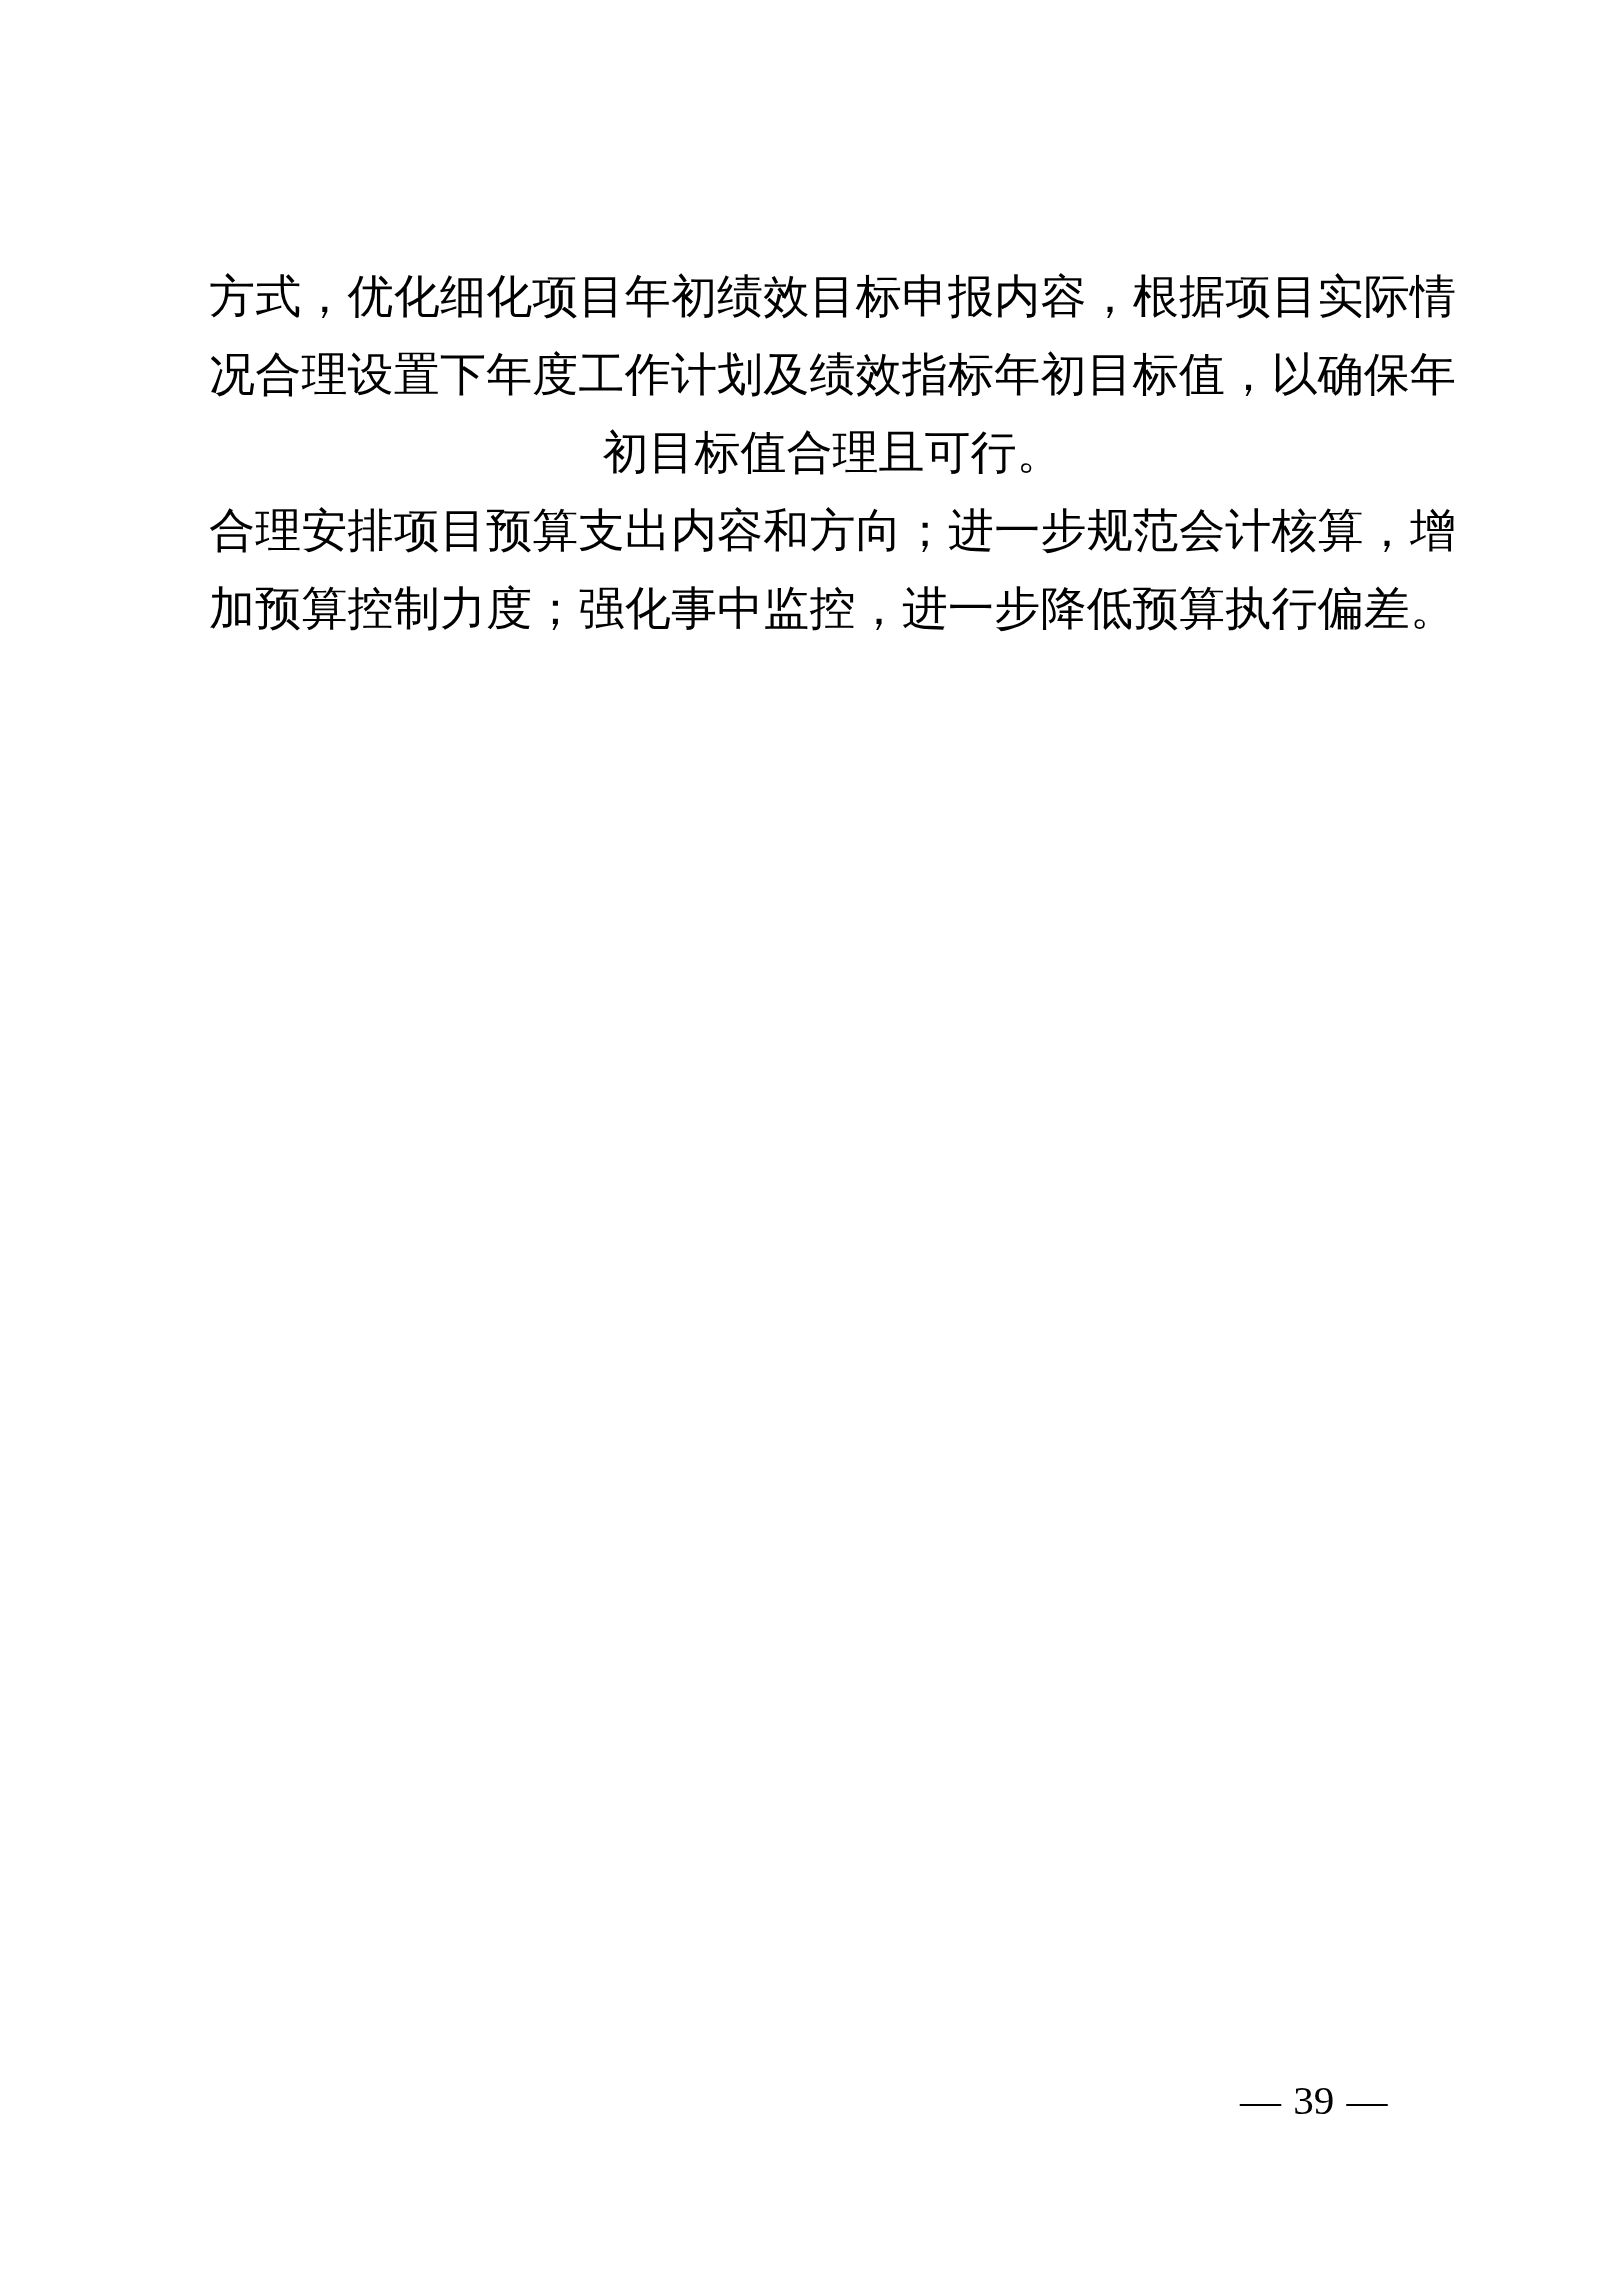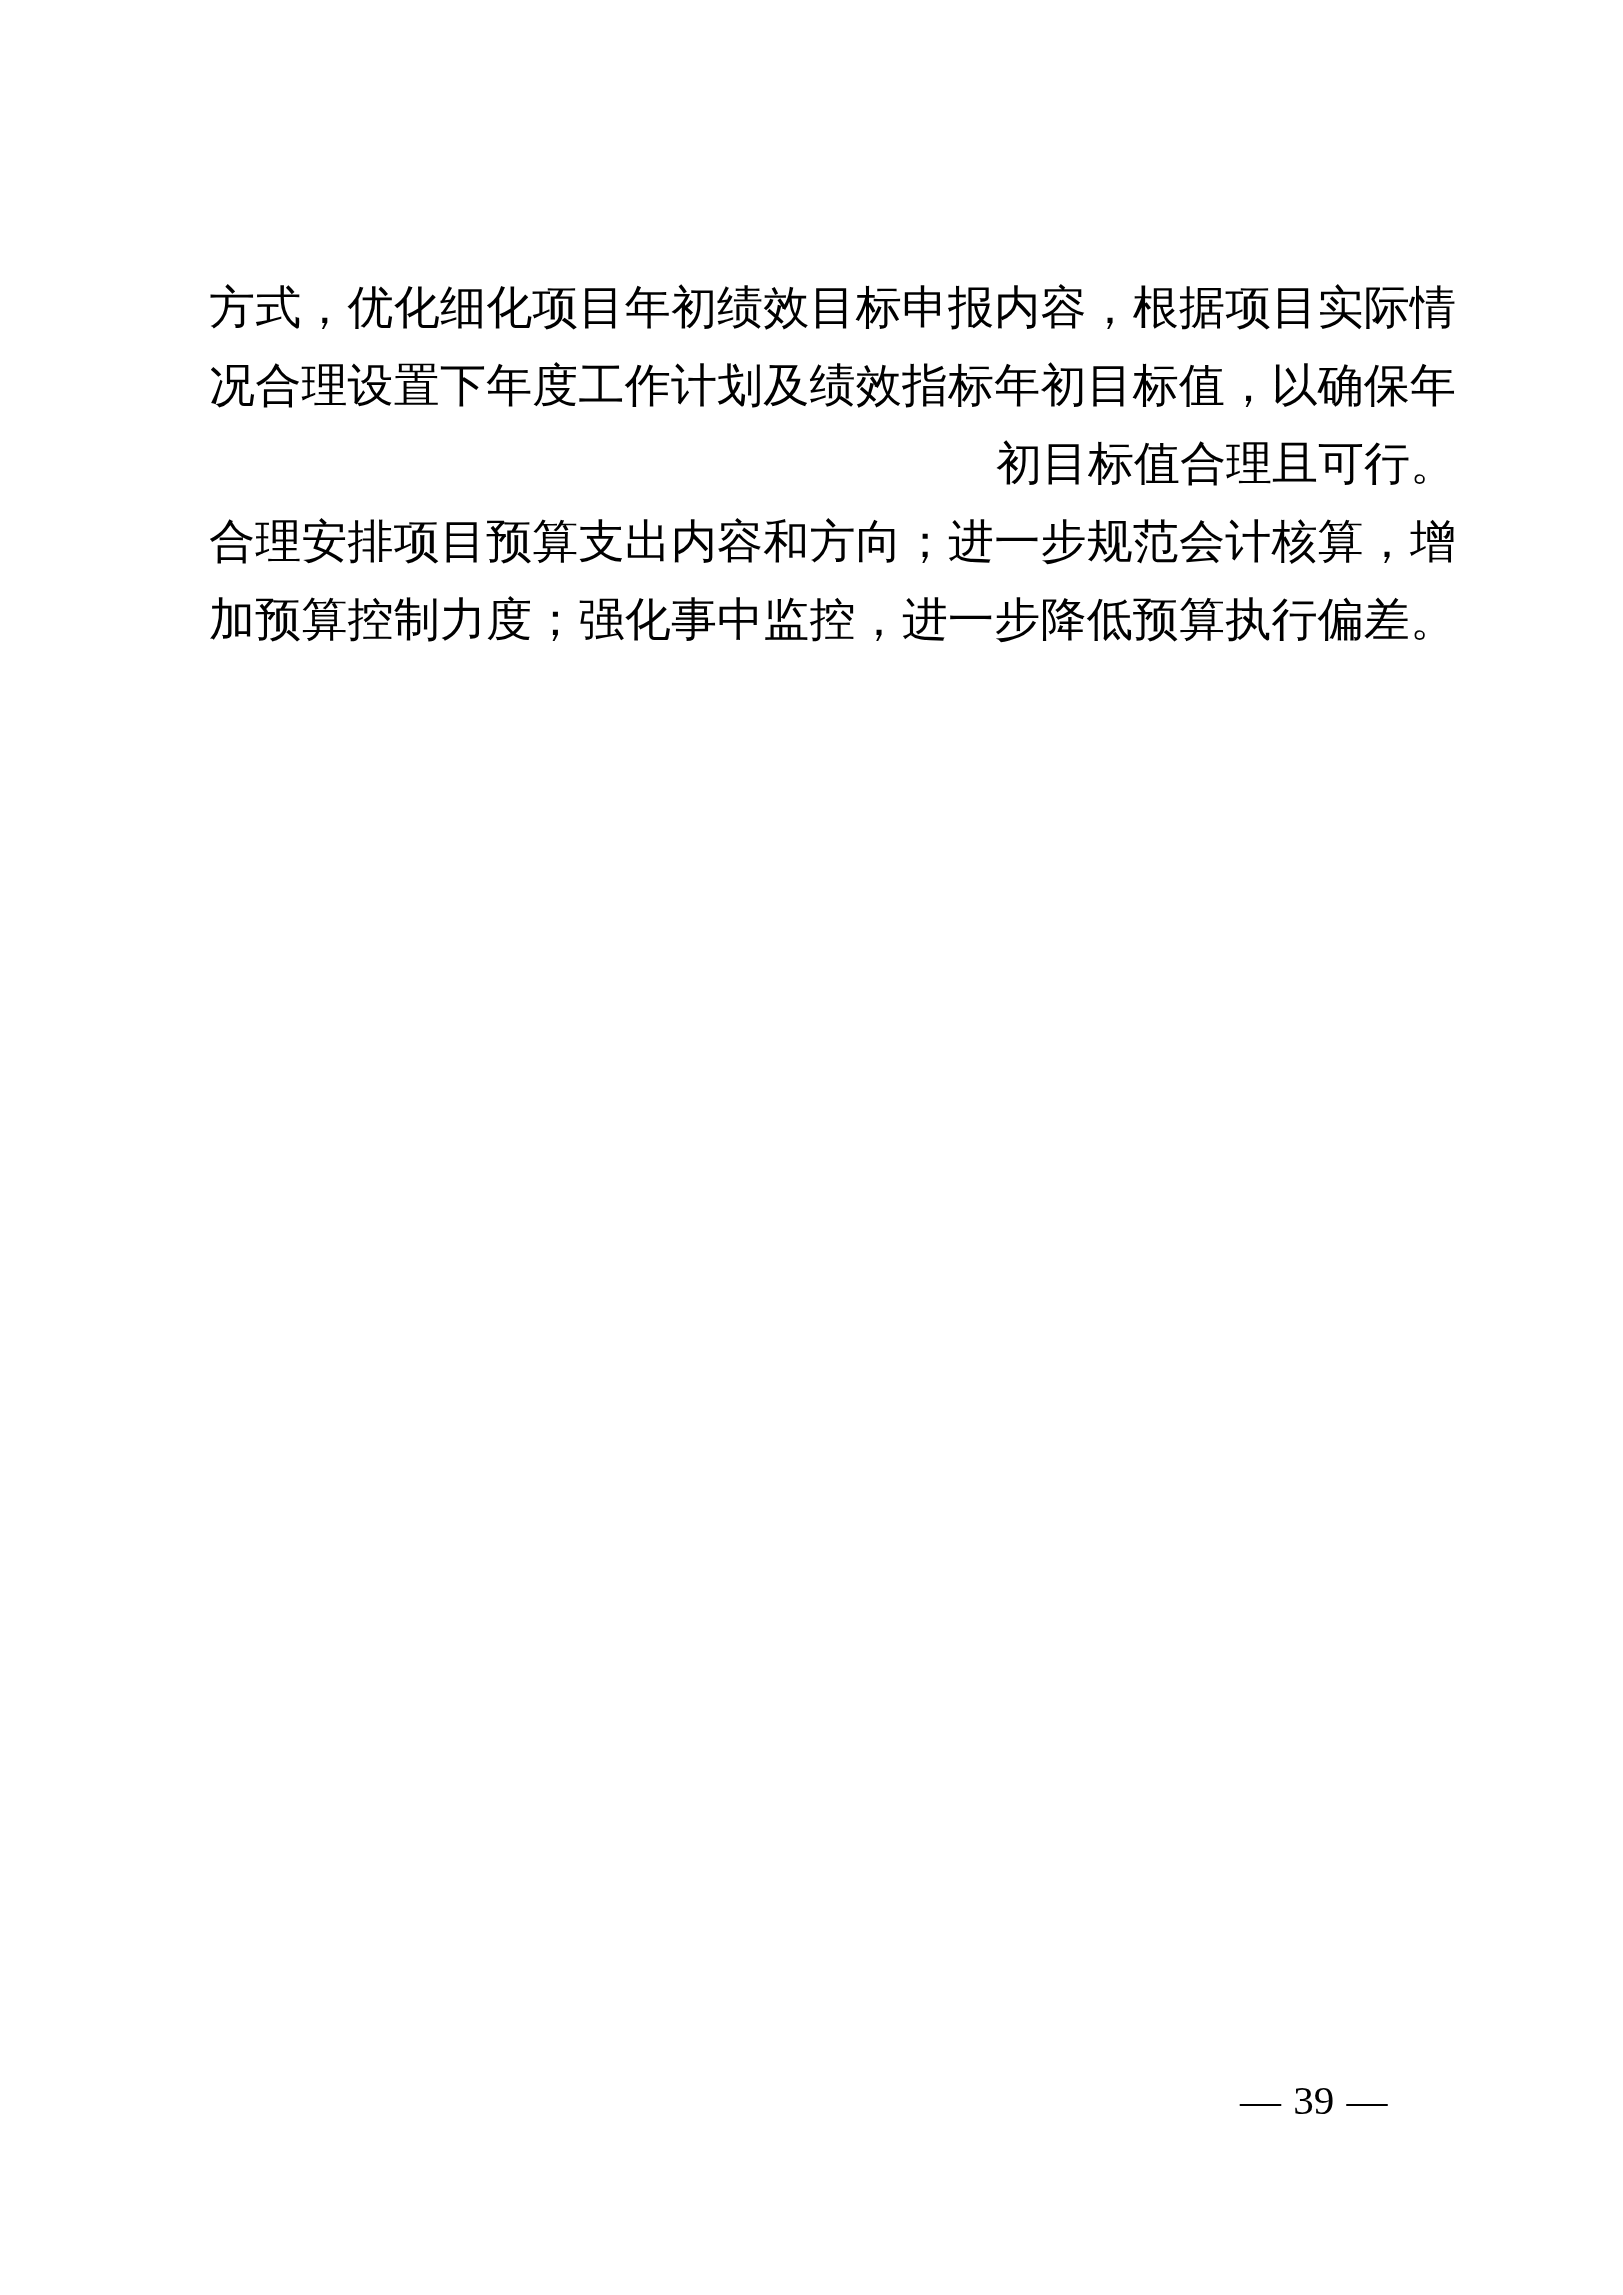--- a/index.html
+++ b/index.html
@@ -19,32 +19,32 @@
     position: absolute;
     left: 0;
     top: 0;
     width: 1623px;
     height: 2295px;
     background: #ffffff;
   }
   .text-block {
     position: absolute;
     left: 209px;
-    top: 269px;
+    top: 258px;
     width: 1247px;
     font-size: 46px;
     line-height: 78px;
     font-weight: 400;
     letter-spacing: 0;
     word-break: keep-all;
   }
   .line {
     height: 78px;
     overflow: visible;
-    text-align: right;
+    text-align: center;
   }
   
   .line.j {
     text-align: justify;
     text-align-last: justify;
     text-justify: inter-character;
   }
   
   .line.ind {
     text-indent: 92px;

